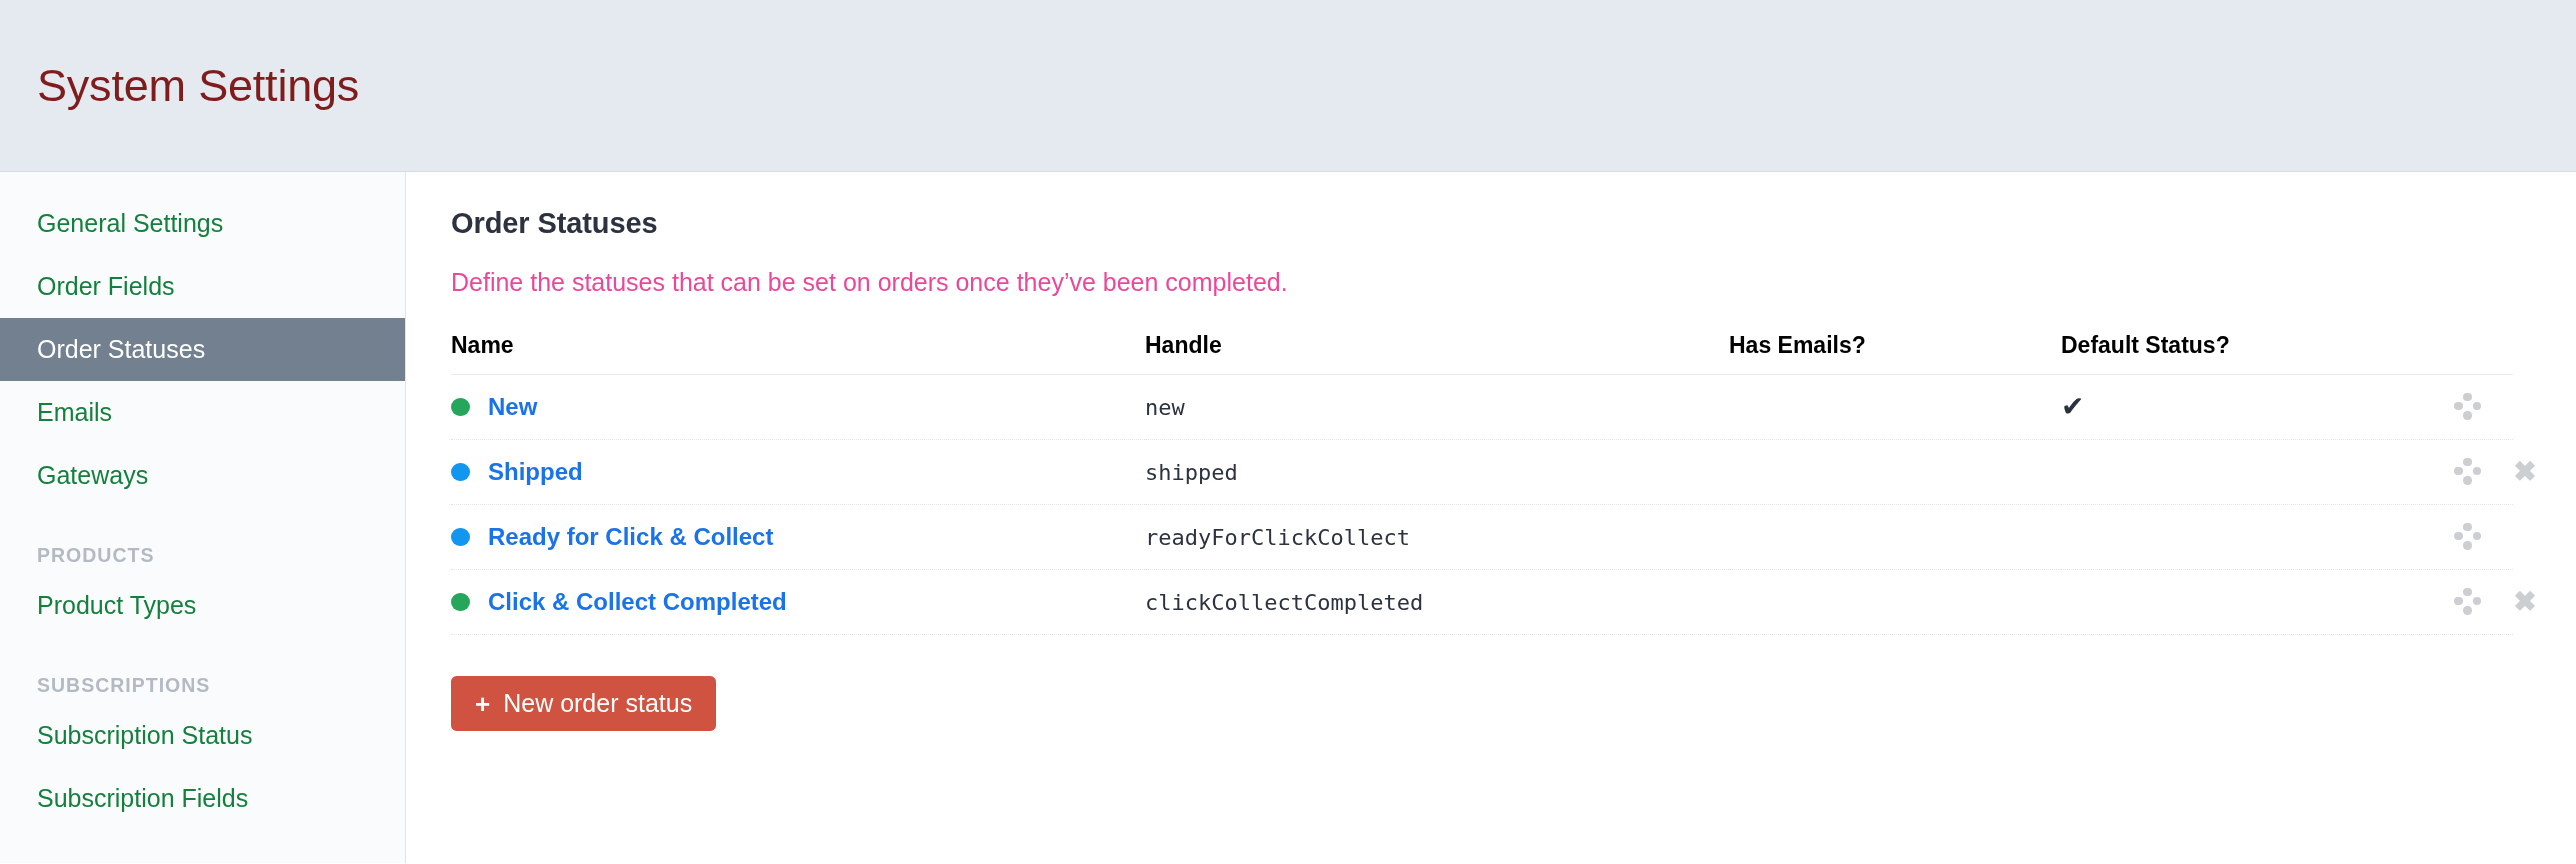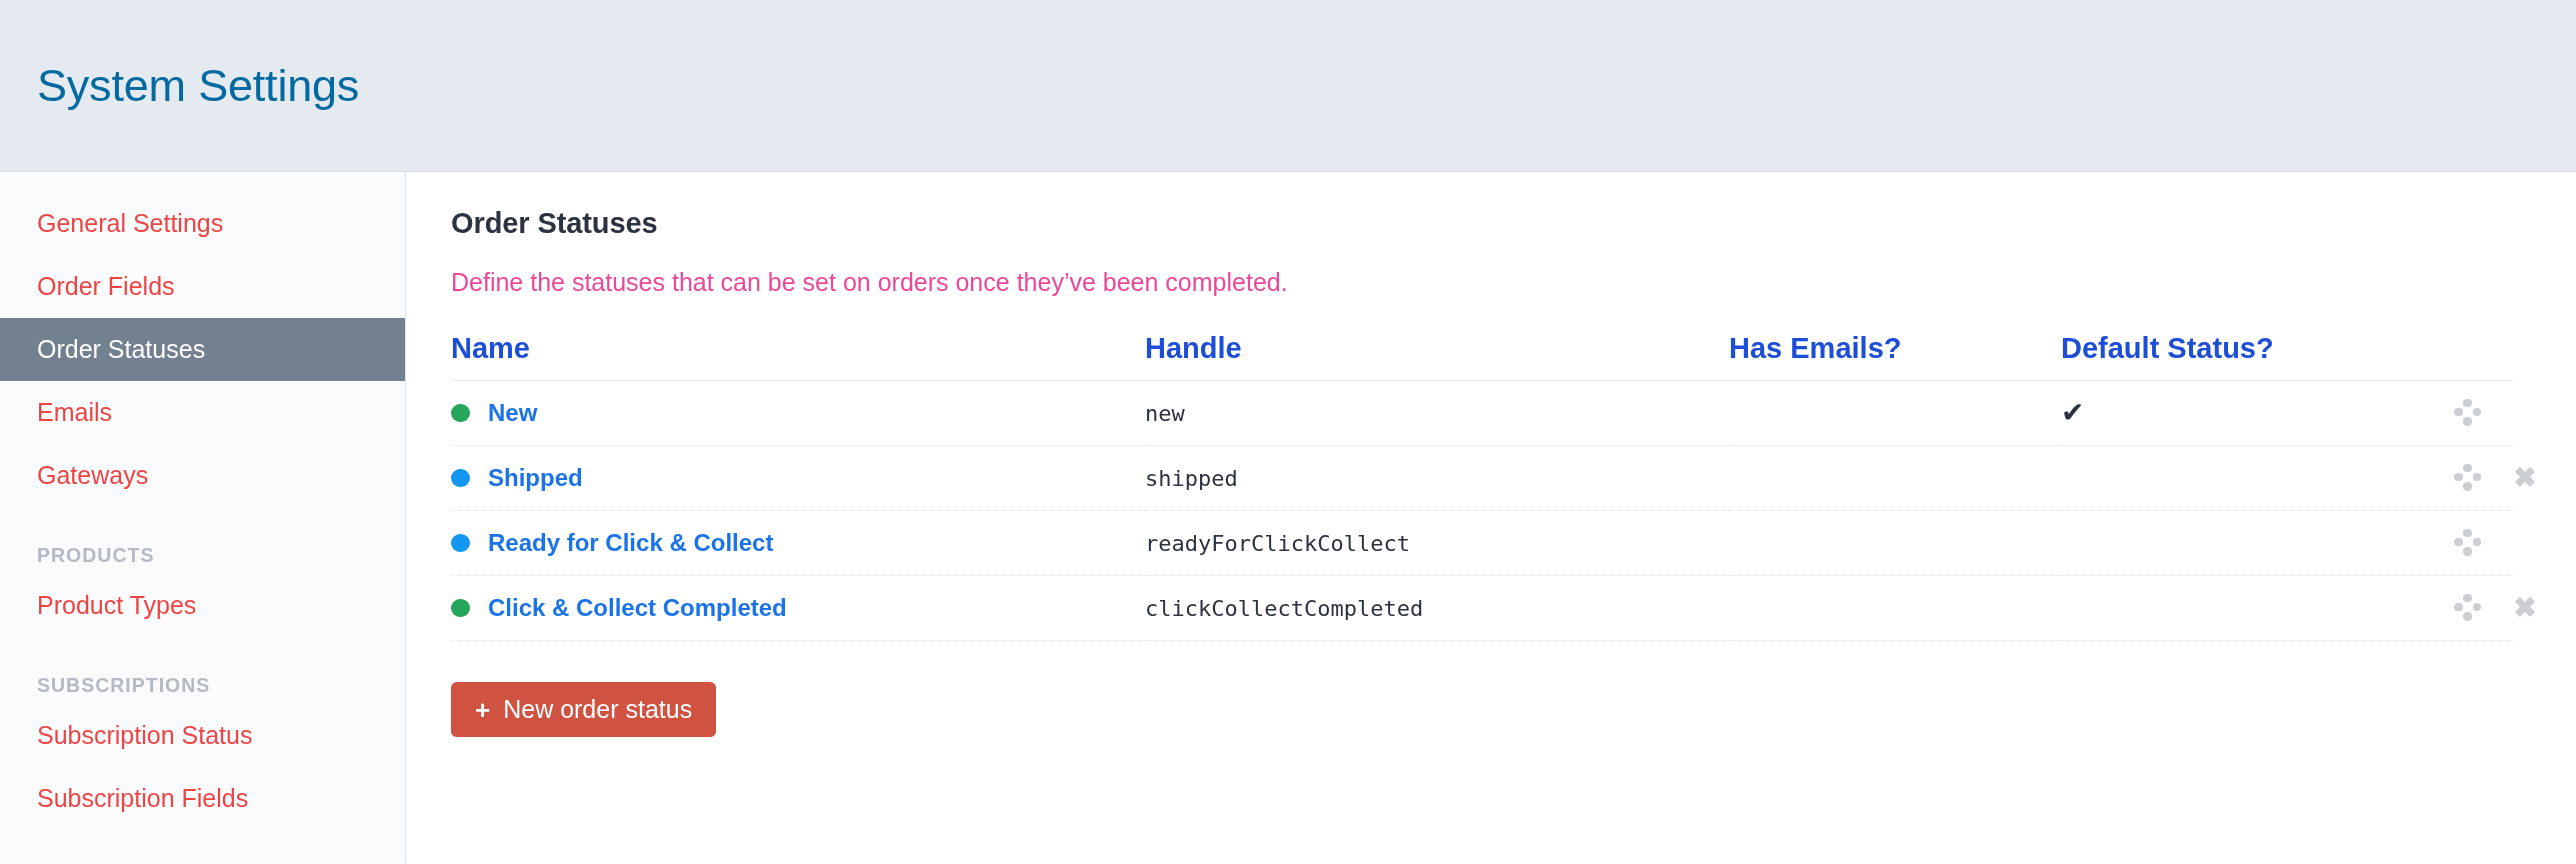--- a/index.html
+++ b/index.html
@@ -22,21 +22,21 @@
     border-bottom: 0.9px solid #d6dde6;
     box-sizing: border-box;
     display: flex;
     align-items: center;
     padding-left: 37px;
   }
   .page-header h1 {
     margin: 0;
     font-size: 45px;
     font-weight: 400;
-    color: #0369a1;
+    color: #7f1d1d;
     letter-spacing: -0.2px;
   }
 
   
   .page-body {
     display: flex;
     height: 691px;
     align-items: stretch;
   }
 
@@ -48,21 +48,21 @@
     border-right: 0.9px solid #e0e4ea;
     box-sizing: border-box;
     padding-top: 20.4px;
   }
   .nav-item {
     display: block;
     height: 63px;
     line-height: 63px;
     padding-left: 37px;
     font-size: 25px;
-    color: #ef4444;
+    color: #15803d;
     text-decoration: none;
     box-sizing: border-box;
     white-space: nowrap;
   }
   .nav-item.active {
     background: #72808f;
     color: #ffffff;
   }
   .nav-heading {
     padding-left: 37px;
@@ -100,23 +100,23 @@
 
   
   .status-table {
     width: 100%;
     border-collapse: collapse;
     margin-top: 35px;
     table-layout: fixed;
   }
   .status-table th {
     text-align: left;
-    font-size: 29px;
-    font-weight: bold;
-    color: #1d4ed8;
+    font-size: 23px;
+    font-weight: bold;
+    color: #000000;
     padding: 0 0 15px 0;
     border-bottom: 1.9px solid #e9ebee;
     white-space: nowrap;
   }
   .col-name     { width: 694px; }
   .col-handle   { width: 584px; }
   .col-emails   { width: 332px; }
   .col-default  { width: 371px; }
   .col-actions  { width: auto; }
 

